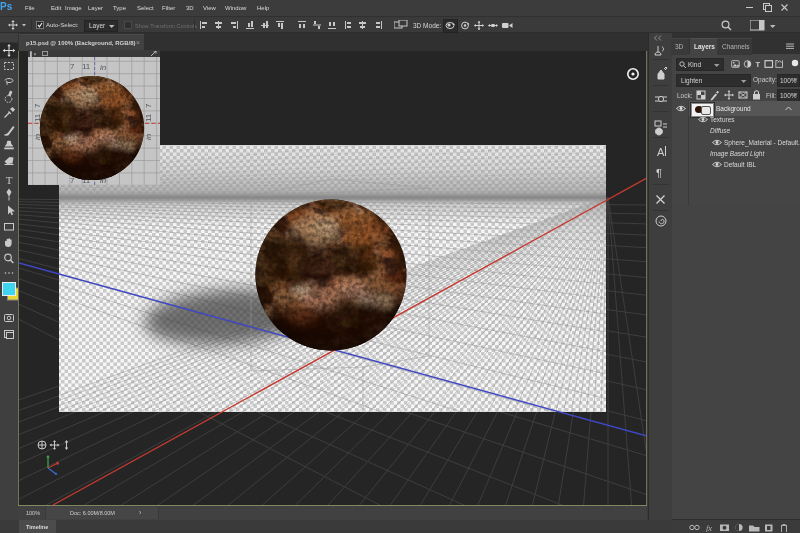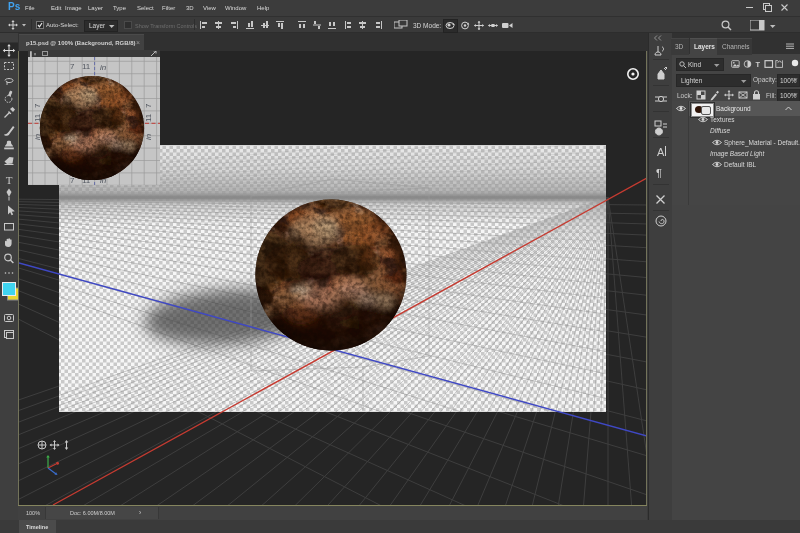--- a/index.html
+++ b/index.html
@@ -7,21 +7,21 @@
        font-family:"Liberation Sans",sans-serif;background:#3a3a3a;}
   .abs{position:absolute;white-space:nowrap;}
   .txt{position:absolute;color:#d6d6d6;font-size:7px;white-space:nowrap;}
   .mtxt{position:absolute;color:#dadada;font-size:6px;white-space:nowrap;top:5px;}
 </style>
 </head>
 <body>
 <div id="app">
 
   <div class="abs" style="left:0;top:0;width:800px;height:16px;background:#3c3c3c;border-bottom:1px solid #303030;">
-    <span class="abs" style="left:8px;top:1px;color:#41a3f0;font-size:10px;font-weight:bold;">Ps</span>
+    <span class="abs" style="left:0;top:1px;color:#41a3f0;font-size:10px;font-weight:bold;">Ps</span>
     <span class="mtxt" style="left:25px;">File</span>
     <span class="mtxt" style="left:51px;">Edit</span>
     <span class="mtxt" style="left:65px;">Image</span>
     <span class="mtxt" style="left:88px;">Layer</span>
     <span class="mtxt" style="left:113px;">Type</span>
     <span class="mtxt" style="left:137px;">Select</span>
     <span class="mtxt" style="left:162px;">Filter</span>
     <span class="mtxt" style="left:186px;">3D</span>
     <span class="mtxt" style="left:203px;">View</span>
     <span class="mtxt" style="left:225px;">Window</span>
@@ -579,20 +579,37 @@
         </svg>
       <span class="abs" style="left:52px;top:37.5px;color:#d9d9d9;font-size:6.5px;">Sphere_Material - Default...</span>
       <span class="abs" style="left:38px;top:48.5px;color:#d9d9d9;font-size:6.5px;font-style:italic;">Image Based Light</span>
       <svg class="abs" style="left:40px;top:60px;" width="10" height="7" viewBox="0 0 10 7">
           <path d="M0.5 3.5 Q5 -1 9.5 3.5 Q5 8 0.5 3.5 z" fill="none" stroke="#d6d6d6" stroke-width="0.9"></path>
           <circle cx="5" cy="3.5" r="1.4" fill="#d6d6d6"></circle>
         </svg>
       <span class="abs" style="left:52px;top:60px;color:#d9d9d9;font-size:6.5px;">Default IBL</span>
     </div>
 
+    <div class="abs" style="left:0;top:486px;width:128px;height:14px;background:#3b3b3b;border-top:1px solid #2e2e2e;">
+      <svg class="abs" style="left:17px;top:3px;" width="100" height="9" viewBox="0 0 100 9">
+        <g stroke="#b9b9b9" fill="none" stroke-width="1">
+          <circle cx="3" cy="4.5" r="2.2"></circle>
+            <circle cx="8" cy="4.5" r="2.2"></circle>
+          <text x="17" y="8" font-size="8.5" font-style="italic" fill="#b9b9b9" stroke="none" font-family="Liberation Serif">fx</text>
+          <rect x="31" y="1.5" width="9" height="6.5" fill="#b9b9b9" stroke="none"></rect>
+            <circle cx="35.5" cy="4.7" r="2" fill="#3a3a3a" stroke="none"></circle>
+          <circle cx="50" cy="4.5" r="3.6" stroke="none" fill="#b9b9b9"></circle>
+            <path d="M50 0.9 a3.6 3.6 0 0 0 0 7.2 z" fill="#3a3a3a" stroke="none"></path>
+          <path d="M60 2.5 h4 l1.5 1.5 h5 v4.5 h-10.5 z" fill="#b9b9b9" stroke="none"></path>
+          <rect x="76" y="1.5" width="7.5" height="7" fill="#b9b9b9" stroke="none"></rect>
+            <rect x="78" y="3" width="3.5" height="4" fill="#3a3a3a" stroke="none"></rect>
+          <path d="M92 2.5 h6 m-5.5 0 v5.5 a0.6 0.6 0 0 0 5 0 v-5.5 m-4 -1 h3" stroke-width="0.9"></path>
+        </g>
+      </svg>
+    </div>
   </div>
 
   <div class="abs" style="left:18px;top:505px;width:629px;height:15px;background:#414141;border-top:1px solid #85855e;">
     <span class="abs" style="left:8px;top:3.5px;color:#cfcfcf;font-size:5.5px;">100%</span>
     <span class="abs" style="left:27px;top:1px;width:112px;height:12px;background:#464646;border-left:1px solid #383838;border-right:1px solid #383838;"></span>
     <span class="abs" style="left:52px;top:3.5px;color:#cfcfcf;font-size:5.5px;">Doc: 6.00M/8.00M</span>
     <span class="abs" style="left:121px;top:2.5px;color:#cfcfcf;font-size:6.5px;">›</span>
   </div>
 
   <div class="abs" style="left:0;top:520px;width:800px;height:13px;background:#3a3a3a;">

